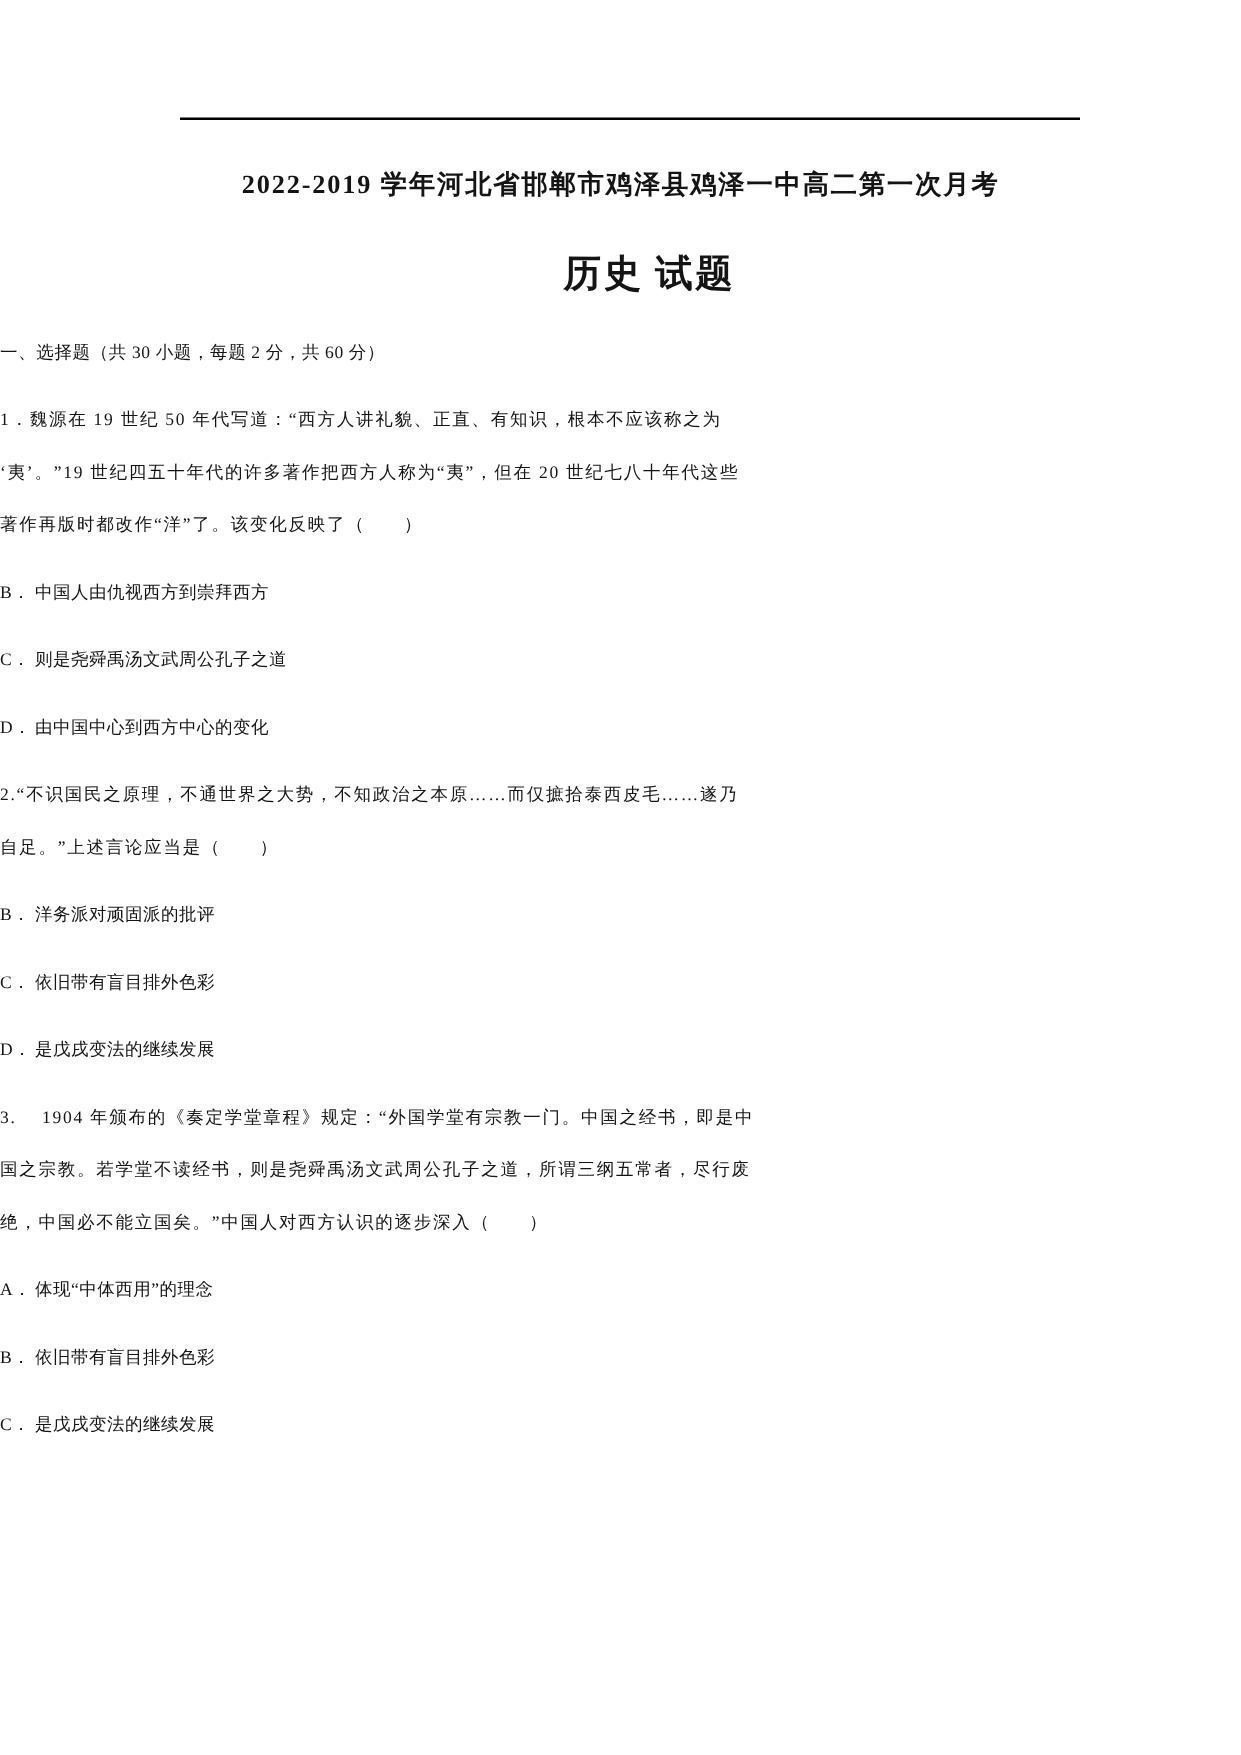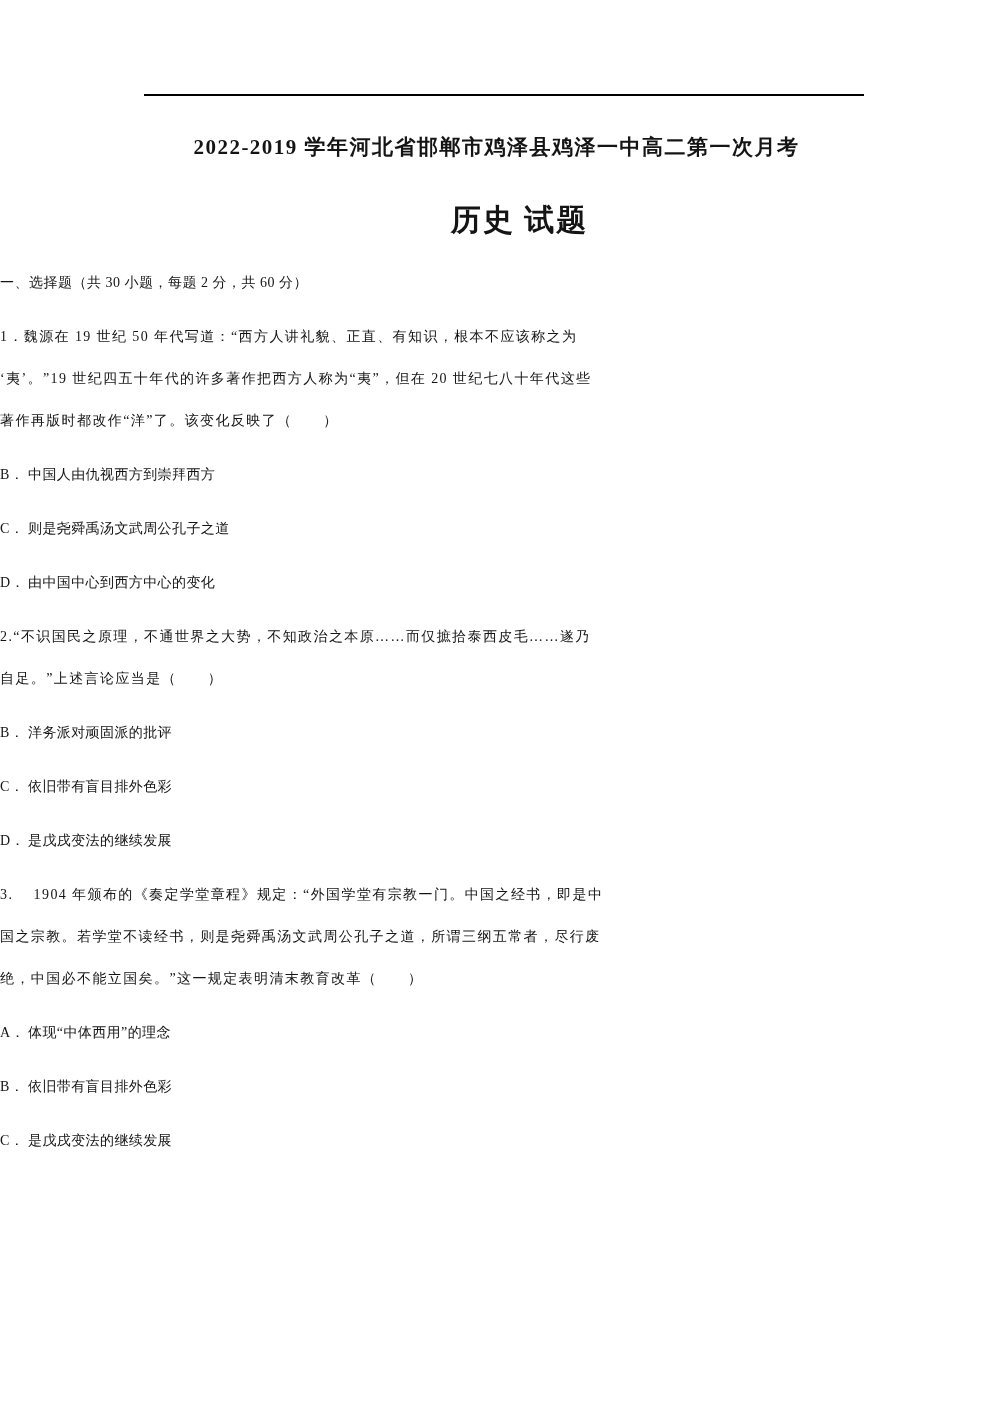--- a/index.html
+++ b/index.html
@@ -100,21 +100,21 @@
       </div>
       <div class="para option">
         <div class="line"><span class="opt-label">D．</span><span class="opt-text">是戊戌变法的继续发展</span></div>
       </div>
     </div>
 
     <div>
       <div class="para stem">
         <div class="line">3.　 1904 年颁布的《奏定学堂章程》规定：“外国学堂有宗教一门。中国之经书，即是中</div>
         <div class="line">国之宗教。若学堂不读经书，则是尧舜禹汤文武周公孔子之道，所谓三纲五常者，尽行废</div>
-        <div class="line">绝，中国必不能立国矣。”这一规定表明清末教育改革（　　）</div>
+        <div class="line">绝，中国必不能立国矣。”中国人对西方认识的逐步深入（　　）</div>
       </div>
       <div class="para option">
         <div class="line"><span class="opt-label">A．</span><span class="opt-text">体现“中体西用”的理念</span></div>
       </div>
       <div class="para option">
         <div class="line"><span class="opt-label">B．</span><span class="opt-text">依旧带有盲目排外色彩</span></div>
       </div>
       <div class="para option">
         <div class="line"><span class="opt-label">C．</span><span class="opt-text">是戊戌变法的继续发展</span></div>
       </div>

